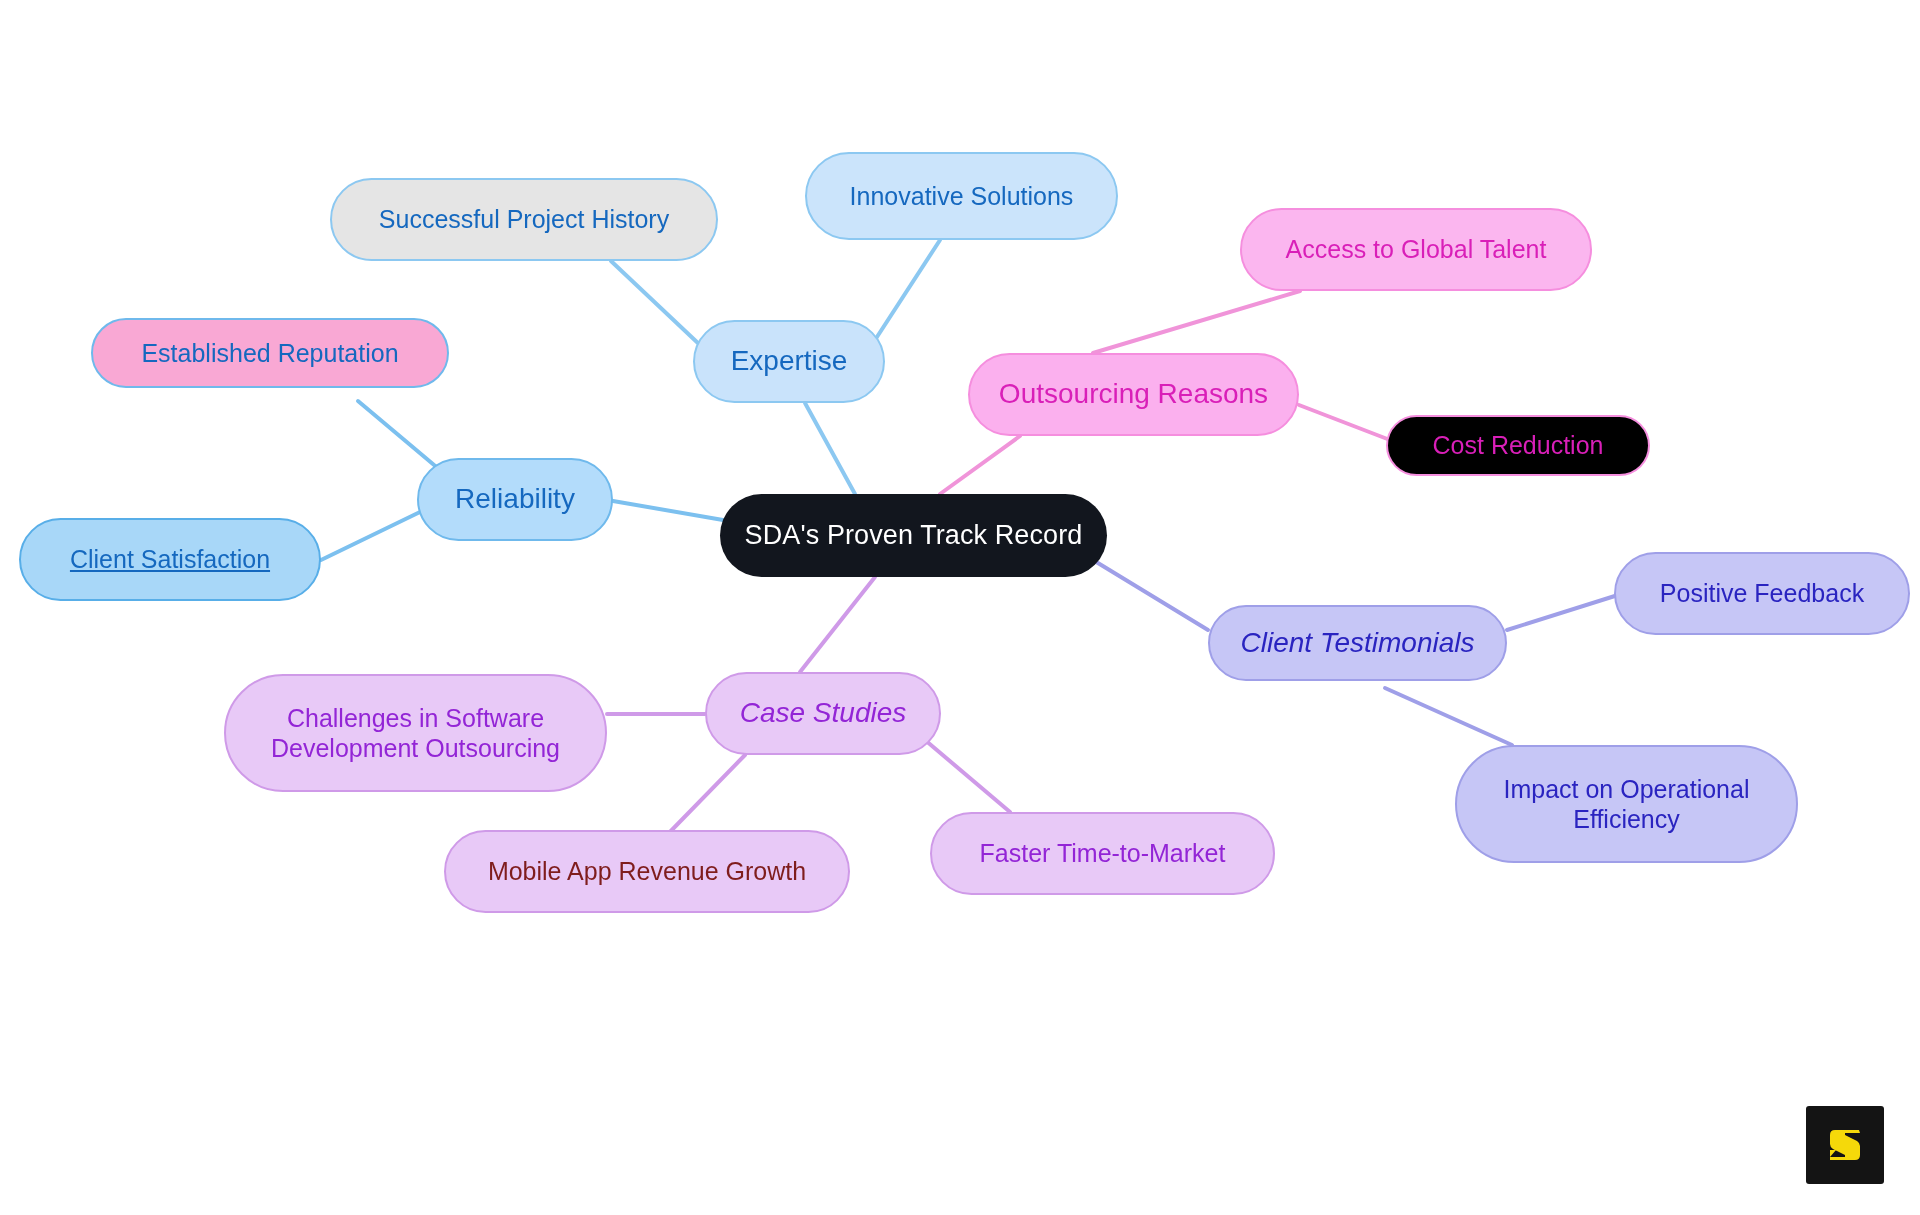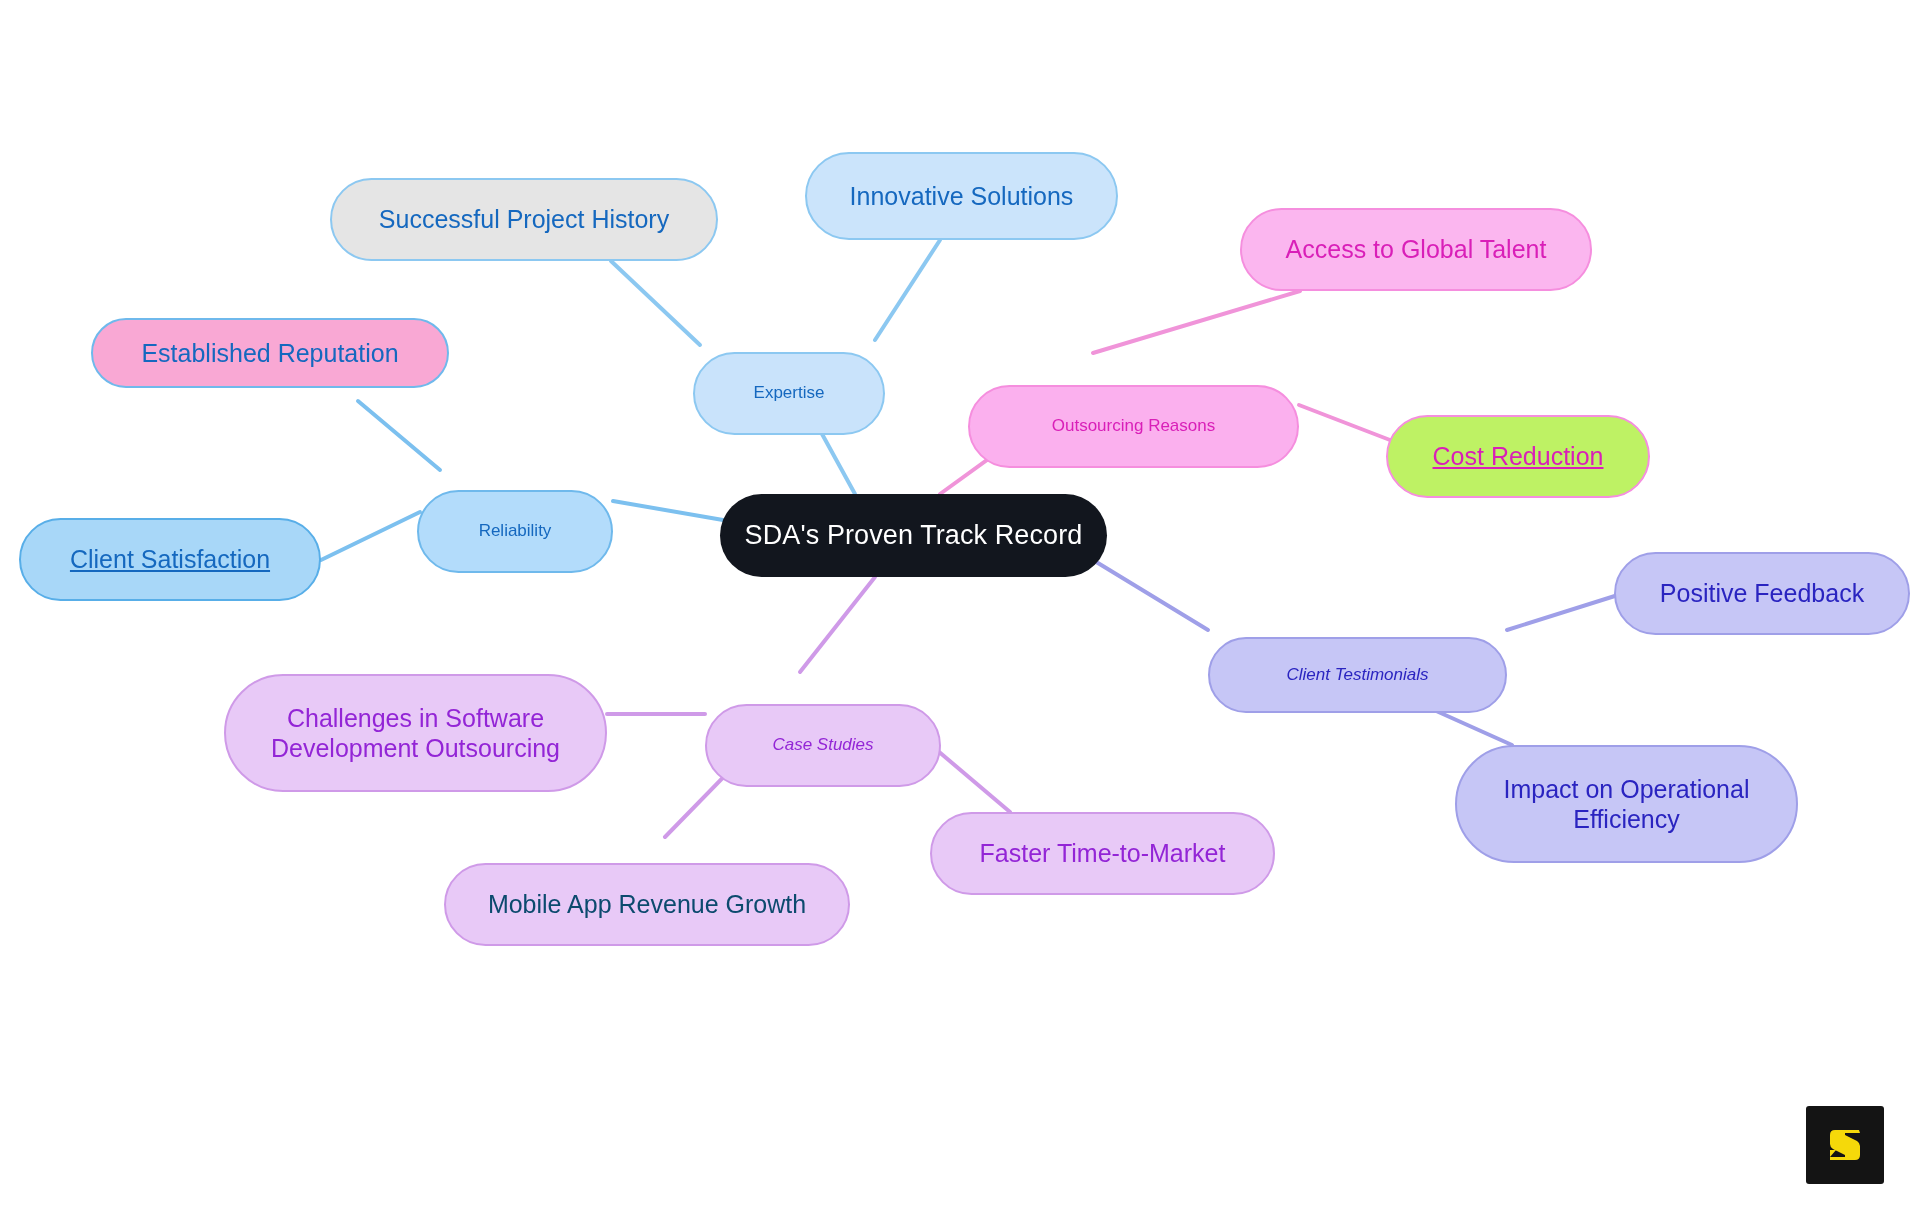--- a/index.html
+++ b/index.html
@@ -37,21 +37,21 @@
     line-height: 1.22;
     white-space: pre-line;
     padding: 4px 16px;
   }
   .node-root {
     border-radius: 44px;
     border-width: 0;
     font-size: 27px;
     letter-spacing: 0.1px;
   }
-  .node-branch { font-size: 17px; margin-top: 32px; }
+  .node-branch { font-size: 28px; }
   .node-leaf   { font-size: 25px; }
 
   #logo-badge {
     position: absolute;
     width: 78px;
     height: 78px;
     background: #141414;
     border-radius: 3px;
     display: flex;
     align-items: center;
@@ -83,29 +83,29 @@
   <div id="nodes">
       <div class="node node-root" style="left: 720px; top: 494px; width: 387px; height: 83px; background: rgb(18, 22, 30); border-color: rgb(18, 22, 30); color: rgb(255, 255, 255);"><span>SDA's Proven Track Record</span></div>
       <div class="node node-branch" style="left: 417px; top: 458px; width: 196px; height: 83px; background: rgb(179, 220, 251); border-color: rgb(111, 185, 236); color: rgb(21, 104, 191);"><span>Reliability</span></div>
       <div class="node node-leaf" style="left: 91px; top: 318px; width: 358px; height: 70px; background: #f9a8d4; border-color: rgb(111, 185, 236); color: rgb(21, 104, 191);"><span>Established Reputation</span></div>
       <div class="node node-leaf" style="left: 19px; top: 518px; width: 302px; height: 83px; background: rgb(168, 215, 248); border-color: rgb(88, 174, 232); color: rgb(21, 104, 191); text-decoration: underline;"><span>Client Satisfaction</span></div>
       <div class="node node-branch" style="left: 693px; top: 320px; width: 192px; height: 83px; background: rgb(201, 227, 251); border-color: rgb(140, 200, 241); color: rgb(21, 104, 191);"><span>Expertise</span></div>
       <div class="node node-leaf" style="left: 330px; top: 178px; width: 388px; height: 83px; background: #e5e5e5; border-color: rgb(140, 200, 241); color: rgb(21, 104, 191);"><span>Successful Project History</span></div>
       <div class="node node-leaf" style="left: 805px; top: 152px; width: 313px; height: 88px; background: rgb(203, 228, 251); border-color: rgb(140, 200, 241); color: rgb(21, 104, 191);"><span>Innovative Solutions</span></div>
       <div class="node node-branch" style="left: 968px; top: 353px; width: 331px; height: 83px; background: rgb(251, 176, 238); border-color: rgb(245, 142, 222); color: rgb(217, 31, 184);"><span>Outsourcing Reasons</span></div>
       <div class="node node-leaf" style="left: 1240px; top: 208px; width: 352px; height: 83px; background: rgb(251, 182, 239); border-color: rgb(245, 142, 222); color: rgb(217, 31, 184);"><span>Access to Global Talent</span></div>
-      <div class="node node-leaf" style="left: 1386px; top: 415px; width: 264px; height: 83px; background: #bef264; border-color: rgb(245, 142, 222); color: rgb(217, 31, 184); text-decoration: underline;"><span>Cost Reduction</span></div>
+      <div class="node node-leaf" style="left: 1386px; top: 415px; width: 264px; height: 61px; background: #000000; border-color: rgb(245, 142, 222); color: rgb(217, 31, 184);"><span>Cost Reduction</span></div>
       <div class="node node-branch" style="left: 1208px; top: 605px; width: 299px; height: 76px; background: rgb(198, 198, 246); border-color: rgb(159, 159, 232); color: rgb(42, 36, 192); font-style: italic;"><span>Client Testimonials</span></div>
       <div class="node node-leaf" style="left: 1614px; top: 552px; width: 296px; height: 83px; background: rgb(198, 198, 246); border-color: rgb(159, 159, 232); color: rgb(42, 36, 192);"><span>Positive Feedback</span></div>
       <div class="node node-leaf" style="left: 1455px; top: 745px; width: 343px; height: 118px; background: rgb(198, 198, 246); border-color: rgb(159, 159, 232); color: rgb(42, 36, 192);"><span>Impact on Operational
 Efficiency</span></div>
       <div class="node node-branch" style="left: 705px; top: 672px; width: 236px; height: 83px; background: rgb(232, 201, 247); border-color: rgb(207, 154, 232); color: rgb(147, 37, 214); font-style: italic;"><span>Case Studies</span></div>
       <div class="node node-leaf" style="left: 224px; top: 674px; width: 383px; height: 118px; background: rgb(232, 201, 247); border-color: rgb(207, 154, 232); color: rgb(147, 37, 214);"><span>Challenges in Software
 Development Outsourcing</span></div>
-      <div class="node node-leaf" style="left: 444px; top: 863px; width: 406px; height: 83px; background: rgb(232, 201, 247); border-color: rgb(207, 154, 232); color: #0c4a6e;"><span>Mobile App Revenue Growth</span></div>
+      <div class="node node-leaf" style="left: 444px; top: 830px; width: 406px; height: 83px; background: rgb(232, 201, 247); border-color: rgb(207, 154, 232); color: #7f1d1d;"><span>Mobile App Revenue Growth</span></div>
       <div class="node node-leaf" style="left: 930px; top: 812px; width: 345px; height: 83px; background: rgb(232, 201, 247); border-color: rgb(207, 154, 232); color: rgb(147, 37, 214);"><span>Faster Time-to-Market</span></div>
     </div>
 
   <div id="logo-badge" style="left: 1806px; top: 1106px; width: 78px; height: 78px; background: rgb(20, 20, 20);">
     <svg width="46" height="46" viewBox="0 0 46 46">
       <path id="logo-path" d="M37 8 L13 8 Q8 8 8 13 L8 22 Q8 25 11 27 L23 33 L23 35 L8 35 L14 28 L8 28 L8 38 L33 38 Q38 38 38 33 L38 24 Q38 21 35 19 L23 13 L23 11 L38 11 Z" fill="#f5d90a"></path>
     </svg>
   </div>
 </div>
 

